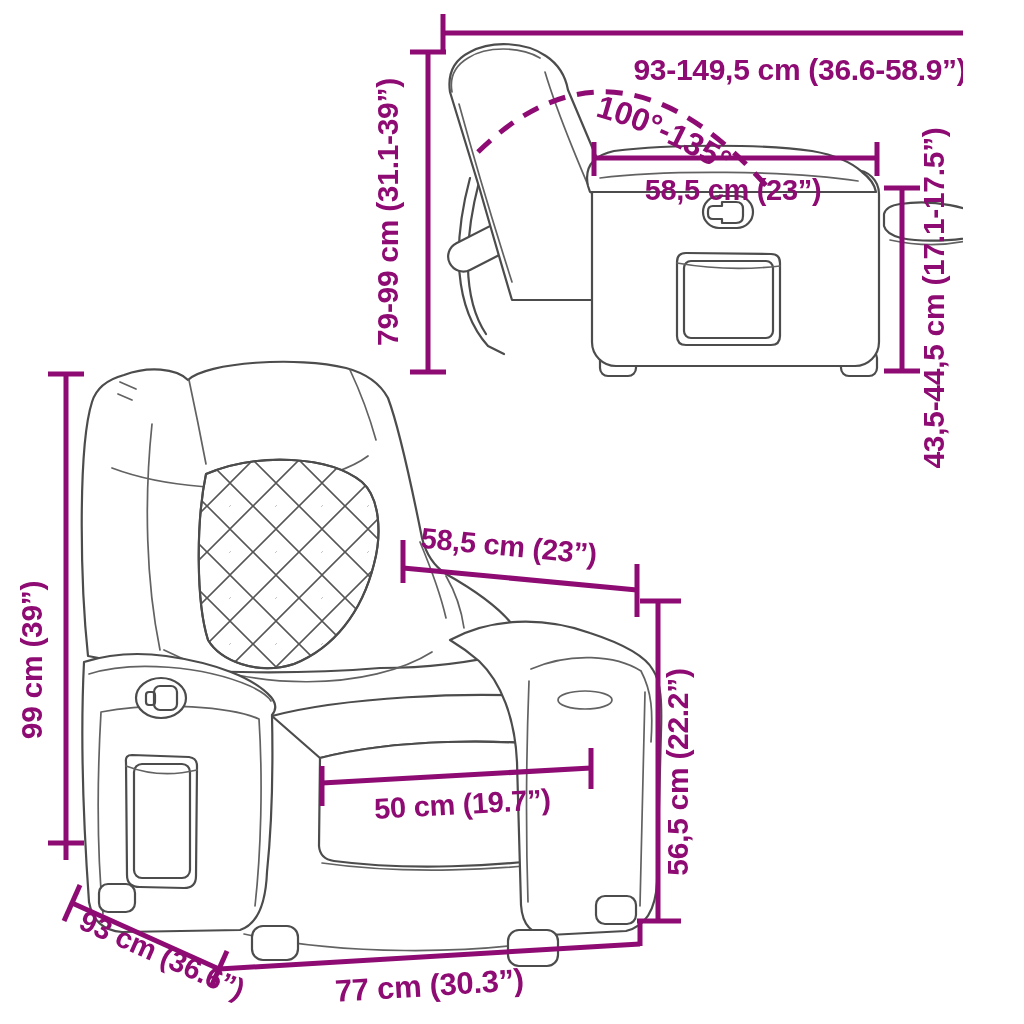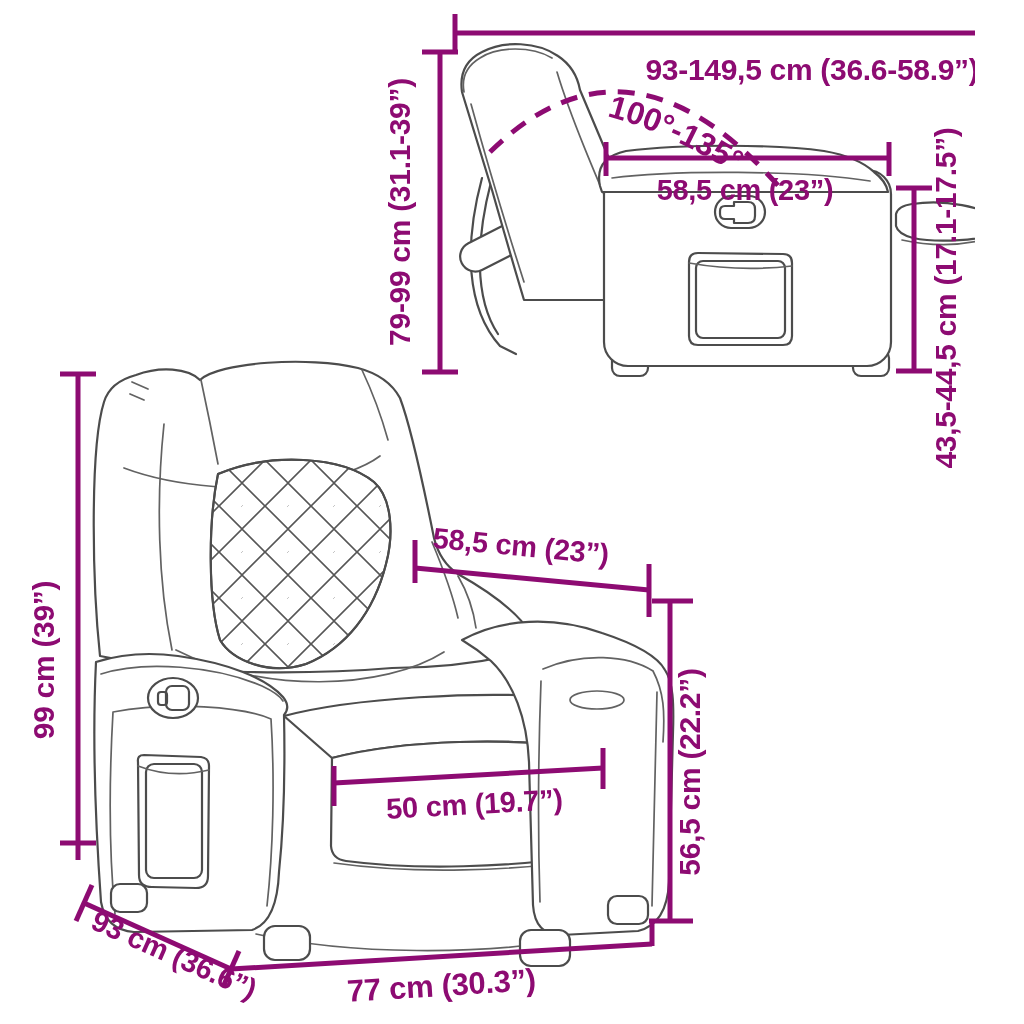--- a/index.html
+++ b/index.html
@@ -1,16 +1,16 @@
 <!DOCTYPE html>
 <html><head>
 <meta charset="utf-8">
 <style>
   html,body{margin:0;padding:0;background:#ffffff;}
-  .stage{width:963px;height:1024px;position:relative;background:#fff;overflow:hidden;padding-left:12px;}
+  .stage{width:963px;height:1024px;position:relative;background:#fff;overflow:hidden;}
   svg{display:block;}
   .dim-label{
     font-family:"Liberation Sans", sans-serif;
     font-weight:700;
     fill:#8d0b72;
     letter-spacing:-0.3px;
   }
   .dimline{stroke:#8d0b72;stroke-width:5;fill:none;}
   .dimdash{stroke:#8d0b72;stroke-width:5;fill:none;stroke-dasharray:17 12;stroke-linecap:butt;}
   .art{stroke:#4c4c4c;stroke-width:2.2;fill:none;stroke-linecap:round;stroke-linejoin:round;}

